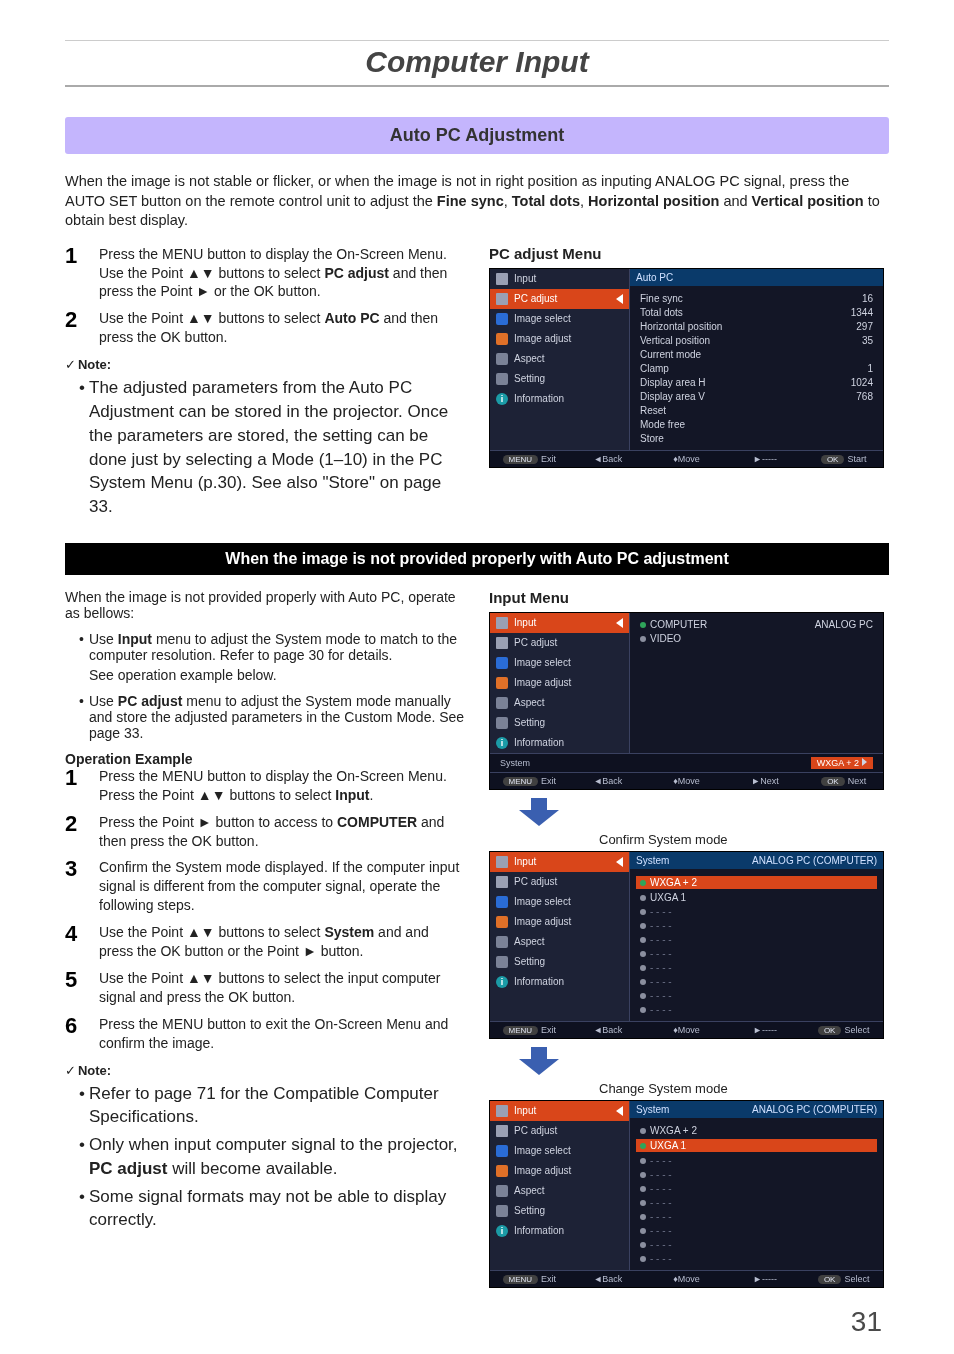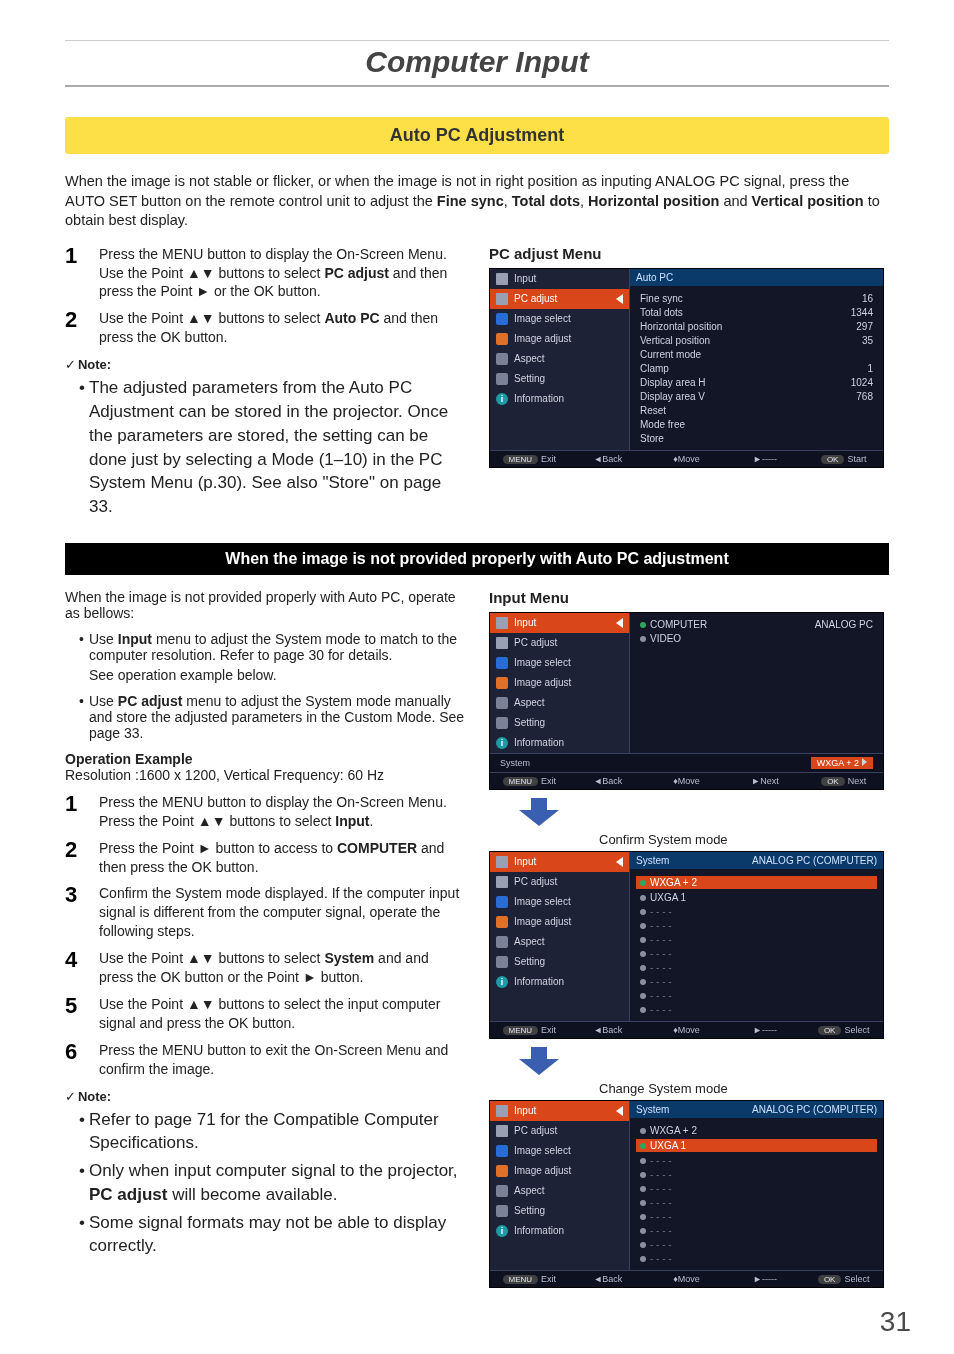--- a/index.html
+++ b/index.html
@@ -1,20 +1,20 @@
 <!DOCTYPE html>
 <html><head>
 <meta charset="utf-8">
 <style>
   * { box-sizing: border-box; margin: 0; padding: 0; }
   body { font-family: Arial, Helvetica, sans-serif; color: #222; width: 954px; margin: 0 auto; background: #fff; }
   .page { padding: 40px 65px 30px 65px; position: relative; min-height: 1354px; }
   .top-title { text-align: center; font-size: 30px; font-weight: bold; font-style: italic; color: #444; padding-bottom: 6px; border-bottom: 2px solid #aaa; margin-bottom: 30px; }
   .top-title::before { content:""; display:block; border-top:1px solid #ccc; margin-bottom:4px;}
-  .section-bar { background: #fde047; color: #333; font-weight: bold; text-align: center; font-size: 18px; padding: 8px 0; border-radius: 3px; margin-bottom: 18px; }
+  .section-bar { background: #c4b5fd; color: #333; font-weight: bold; text-align: center; font-size: 18px; padding: 8px 0; border-radius: 3px; margin-bottom: 18px; }
   .intro { font-size: 14.5px; line-height: 1.35; margin-bottom: 14px; }
   .columns { display: flex; gap: 24px; }
   .colL { flex: 1 1 50%; font-size: 14px; }
   .colR { flex: 0 0 400px; font-size: 14px; }
   .step { display: flex; gap: 14px; margin-bottom: 8px; }
   .step-num { font-size: 22px; font-weight: bold; color: #000; width: 20px; flex-shrink: 0; line-height: 1;}
   .step-text { line-height: 1.35; }
   .note-head { font-size: 13px; font-weight: normal; margin: 10px 0 4px 0;}
   .note-head::before{content:"✓";margin-right:2px;}
   .note-list { font-size: 17px; line-height: 1.4; padding-left: 14px; }
@@ -40,21 +40,21 @@
   .foot-item{flex:1;text-align:center;}
   .foot-btn{display:inline-block;background:#404040;border-radius:7px;padding:0 6px;margin-right:3px;font-size:8px;color:#dfe3f0;}
   .tri-left{border-top:5px solid transparent;border-bottom:5px solid transparent;border-right:7px solid #fff;}
   .sys-dot{display:inline-block;width:6px;height:6px;border-radius:50%;background:#8b8f9f;margin-right:4px;}
   .sys-dot.sel{background:#2fa45a;}
   .sys-line{color:#6b7186;}
   .black-bar { background:#000;color:#fff;font-weight:bold;text-align:center;font-size:16px;padding:7px 0;margin:20px 0 14px 0;}
   .arrowdown{width:40px;height:28px;margin:8px 0 4px 30px;}
   .arrowdown svg{width:100%;height:100%;}
   .caption{font-size:13px;text-align:left;margin:6px 0 4px 0;padding-left:110px;}
-  .pagenum{position:absolute;bottom:16px;right:43px;font-size:28px;color:#4a4a4a;font-family:Arial;}
+  .pagenum{position:absolute;bottom:16px;right:72px;font-size:28px;color:#4a4a4a;font-family:Arial;}
   b{font-weight:bold;}
   .system-row{display:flex;background:#0e1120;color:#b8bed0;font-size:9px;padding:3px 10px;border-top:1px solid #3a4160;justify-content:space-between;align-items:center;}
   .tri-right{display:inline-block;width:0;height:0;border-top:4px solid transparent;border-bottom:4px solid transparent;border-left:5px solid #cfd3e0;margin-left:3px;}
 </style>
 </head>
 <body>
 
 <div class="page">
 
   <div class="top-title">Computer Input</div>
@@ -175,21 +175,20 @@
 
   <div class="columns">
     <div class="colL">
       <p style="margin-bottom:10px;">When the image is not provided properly with Auto PC, operate as bellows:</p>
       <div style="padding-left:14px;font-size:14px;">
         <p style="position:relative;padding-left:10px;margin-bottom:4px;"><span style="position:absolute;left:0">•</span><span>Use </span><b>Input</b><span> menu to adjust the System mode to match to the computer resolution. Refer to page 30 for details.</span></p>
         <p style="padding-left:10px;margin-bottom:10px;">See operation example below.</p>
         <p style="position:relative;padding-left:10px;margin-bottom:10px;"><span style="position:absolute;left:0">•</span><span>Use </span><b>PC adjust</b><span> menu to adjust the System mode manually and store the adjusted parameters in the Custom Mode. See page 33.</span></p>
       </div>
       <p><b>Operation Example</b></p>
-      <p style="margin-bottom:10px;">Resolution :1600 x 1200, Vertical Frequency: 60 Hz</p>
 
       <div class="step">
           <div class="step-num">1</div>
           <div class="step-text"><span>Press the MENU button to display the On-Screen Menu. Press the Point ▲▼ buttons to select </span><b>Input</b><span>.</span></div>
         </div>
       <div class="step">
           <div class="step-num">2</div>
           <div class="step-text"><span>Press the Point ► button to access to </span><b>COMPUTER</b><span> and then press the OK button.</span></div>
         </div>
       <div class="step">

